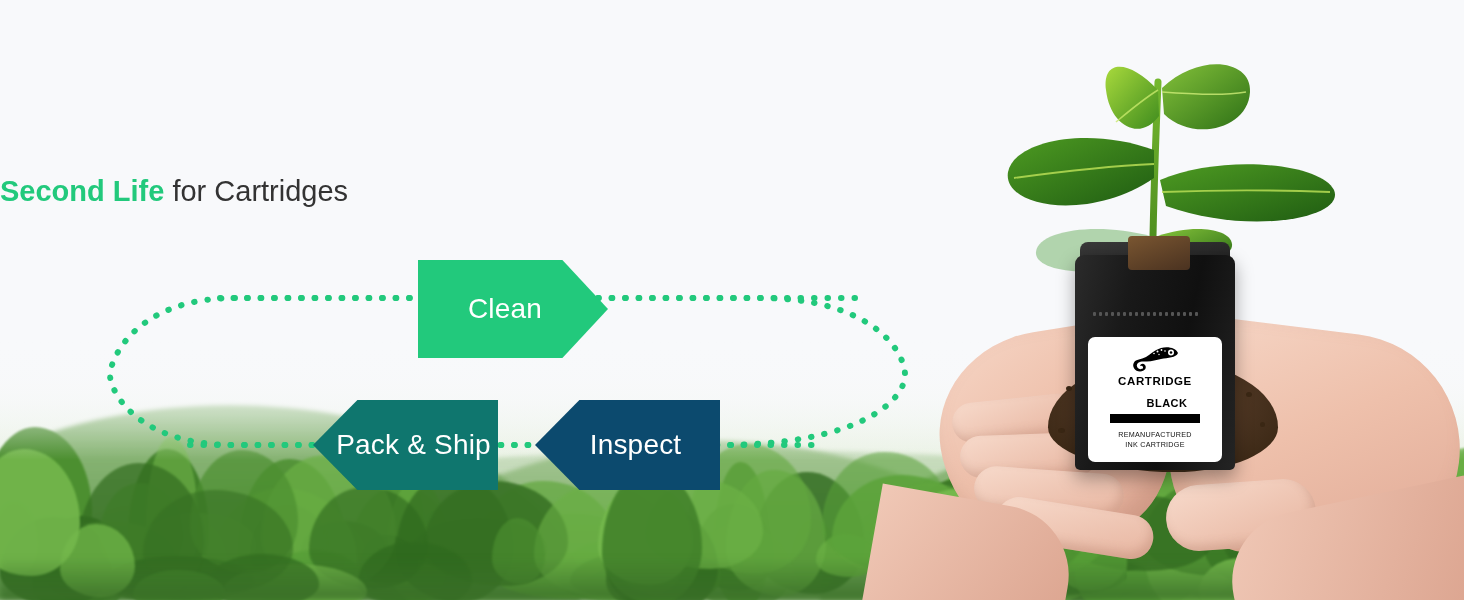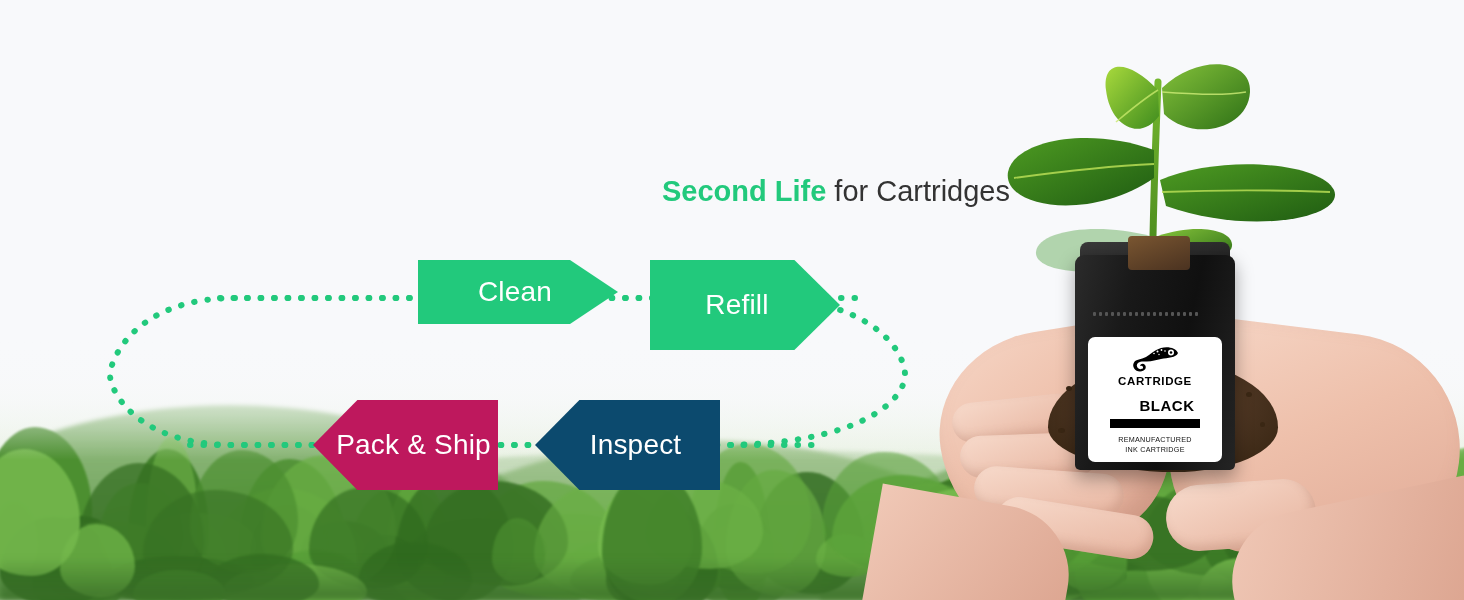--- a/index.html
+++ b/index.html
@@ -81,21 +81,21 @@
     font-size:62px;
     font-weight:bold;
     color:#0d0d0d;
     letter-spacing:-1px;
     line-height:1.05;
   }
   .subline{
     position:absolute;
     left:0; top:174px;
     width:1010px;
-    text-align:right;
+    text-align:left;
     font-size:29px;
     color:#333333;
     line-height:1.2;
   }
   .subline .accent{
     color:#22c97c;
     font-weight:bold;
   }
 
   
@@ -209,21 +209,21 @@
     align-items:center;
     justify-content:flex-start;
     padding-top:7px;
     box-sizing:border-box;
   }
   .brandname{
     font-size:11.5px; font-weight:bold; color:#000;
     letter-spacing:.6px; margin-top:1px;
   }
   .colorname{
-    font-size:15px; font-weight:bold; color:#000;
+    font-size:11px; font-weight:bold; color:#000;
     letter-spacing:.5px; margin-top:10px;margin-left:24px;
   }
   .colorbar{
     width:90px;height:9px;background:#000;margin-top:5px;
   }
   .cartdesc{
     font-size:7.2px; color:#111; text-align:center;
     margin-top:7px; line-height:1.35; letter-spacing:.25px;
   }
 </style>
@@ -371,30 +371,27 @@
   </div>
 
   <div class="cycle">
     <svg class="loop-svg" viewBox="0 0 840 250">
       <path d="M 135 48 C 35 48, 10 110, 10 125 C 10 140, 35 195, 135 195
                L 620 195 C 760 195, 805 150, 805 125 C 805 100, 770 48, 660 48 Z" fill="none" stroke="#22c97c" stroke-width="6" stroke-linecap="round" stroke-dasharray="0.5 13"></path>
       <line x1="120" y1="48" x2="760" y2="48" stroke="#22c97c" stroke-width="6" stroke-linecap="round" stroke-dasharray="0.5 13"></line>
       <line x1="90" y1="195" x2="720" y2="195" stroke="#22c97c" stroke-width="6" stroke-linecap="round" stroke-dasharray="0.5 13"></line>
     </svg>
 
-      <div class="chev right" style="left: 318px; top: 10px; width: 190px; height: 64px; background: rgb(34, 201, 124); padding-left: 10px;">
+      <div class="chev right" style="left: 318px; top: 10px; width: 190px; height: 98px; background: rgb(34, 201, 124);">
         <span>Clean</span>
-      </div>
-      <div class="chev right" style="left: 550px; top: 10px; width: 190px; height: 90px; background: rgb(34, 201, 124);">
-        <span>Refill</span>
       </div>
       <div class="chev left" style="left: 435px; top: 150px; width: 185px; height: 90px; background: #0c4a6e;">
         <span>Inspect</span>
       </div>
-      <div class="chev left" style="left: 213px; top: 150px; width: 185px; height: 90px; background: #be185d;">
+      <div class="chev left" style="left: 213px; top: 150px; width: 185px; height: 90px; background: #0f766e;">
         <span>Pack &amp; Ship</span>
       </div>
     </div>
 
   <div class="product">
 
     <svg class="plant" viewBox="0 0 534 300">
       <defs>
         <linearGradient id="lf1" x1="0" y1="0" x2="1" y2="1">
           <stop offset="0%" stop-color="#a8d93c"></stop>

